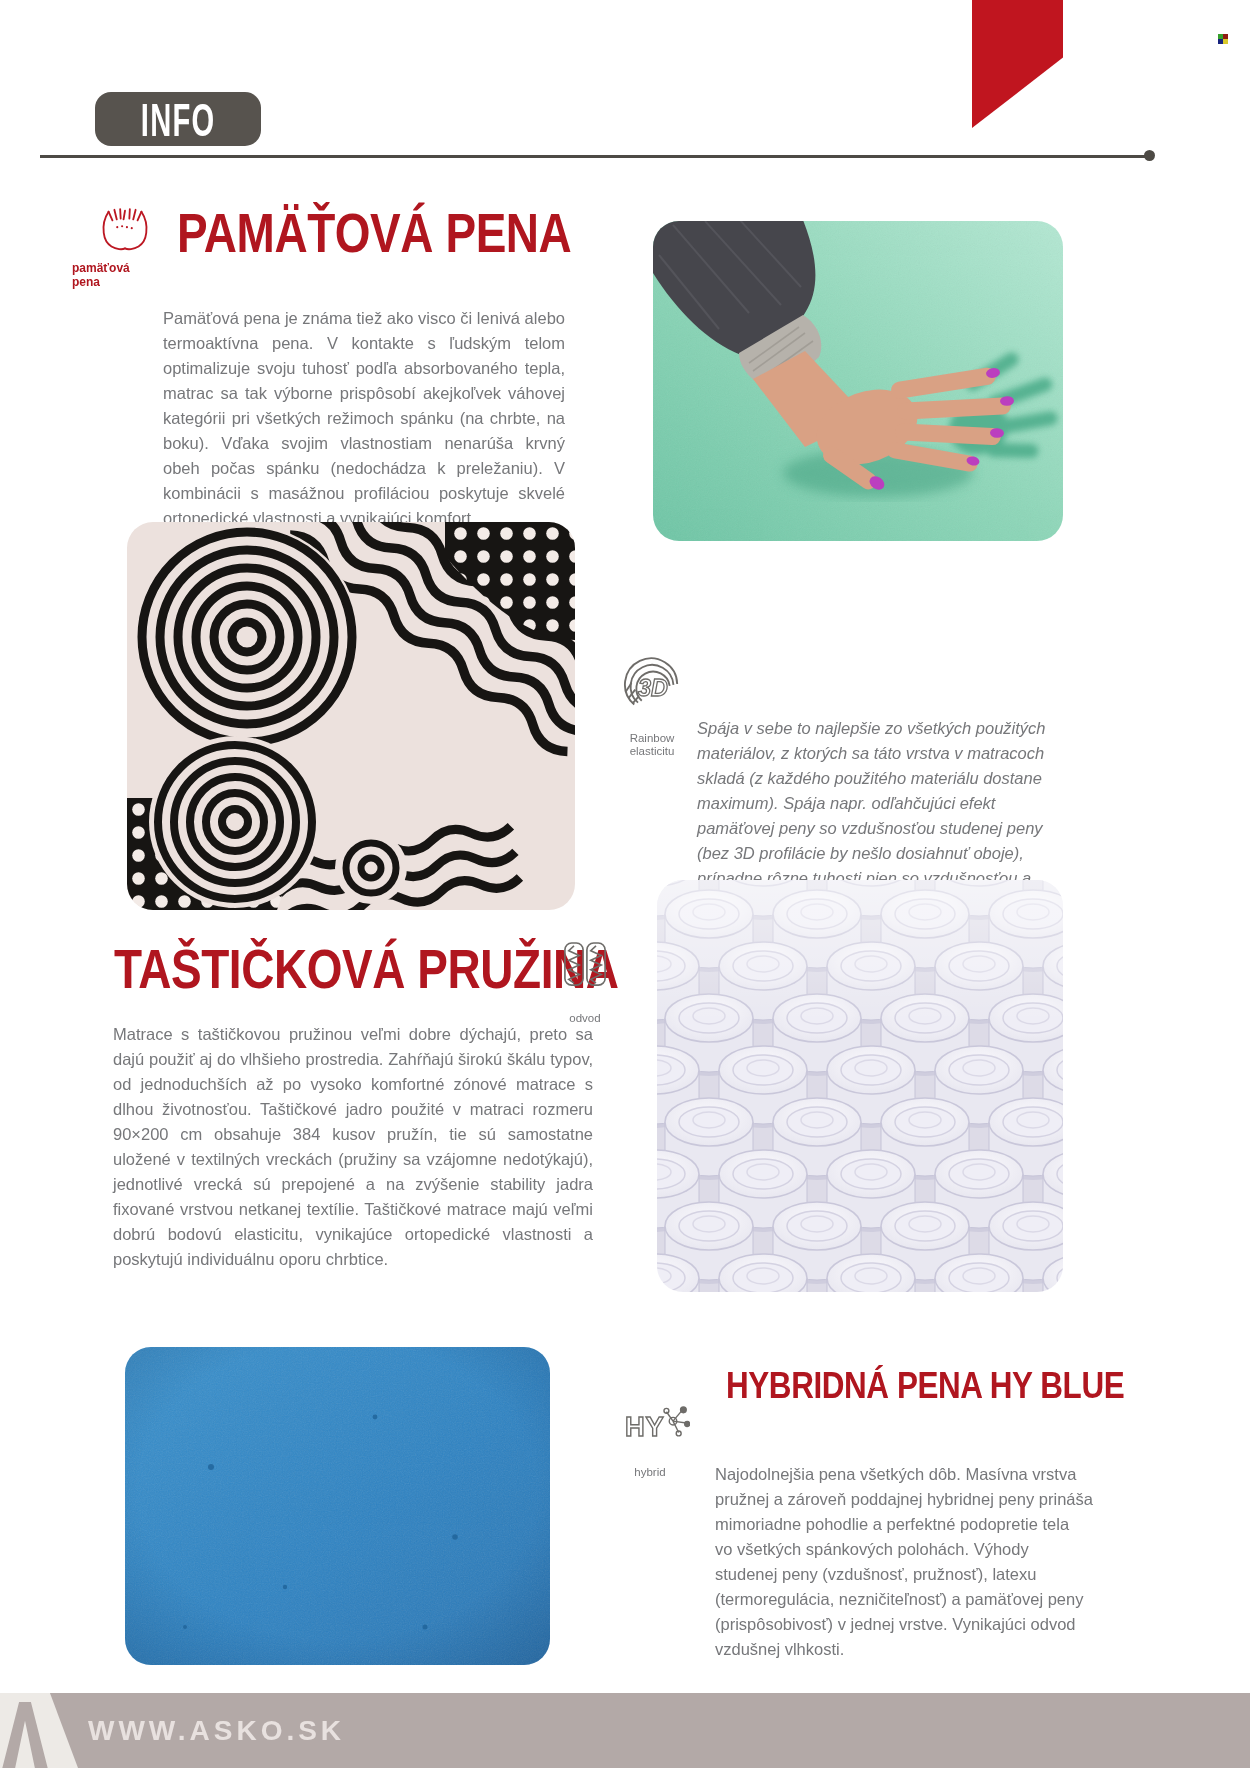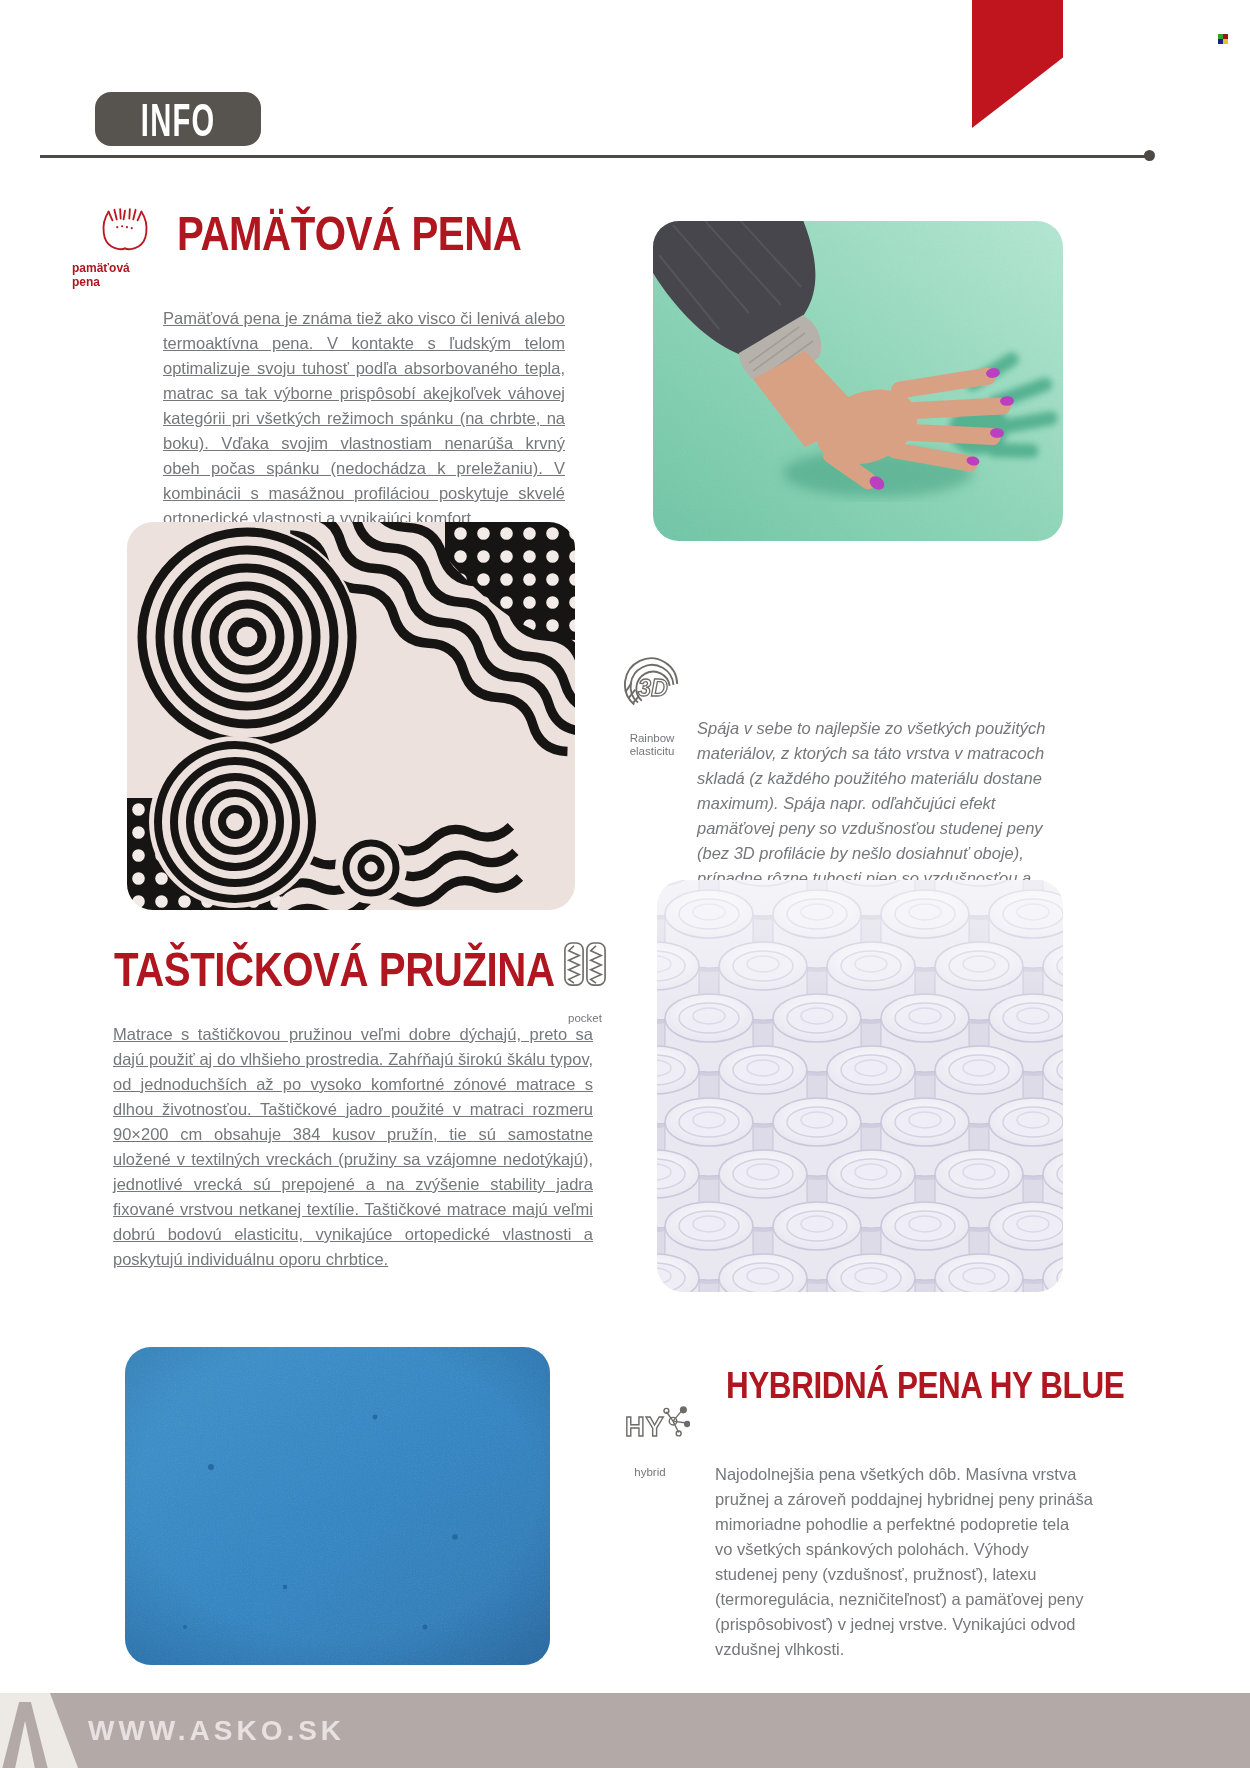--- a/index.html
+++ b/index.html
@@ -13,28 +13,28 @@
   .info-badge{left:95px;top:92px;width:166px;height:54px;background:#57534e;border-radius:16px;
               display:flex;align-items:center;justify-content:center;z-index:2;}
   .info-badge span{color:#ffffff;font-size:47px;font-weight:bold;letter-spacing:2px;
                    display:inline-block;transform:scaleX(.62);}
   .ribbon{left:972px;top:0;width:91px;height:128px;background:#c0151f;
           clip-path:polygon(0 0,100% 0,100% 45%,0 100%);}
   .reg-mark{left:1218px;top:34px;width:10px;height:10px;display:grid;
             grid-template-columns:5px 5px;grid-template-rows:5px 5px;}
 
   
-  .h-big{color:#b0161f;font-weight:bold;font-size:49px;line-height:50px;white-space:nowrap;}
+  .h-big{color:#b0161f;font-weight:bold;font-size:56px;line-height:50px;white-space:nowrap;}
   .h-big span{display:inline-block;transform:scaleX(.82);transform-origin:0 50%;letter-spacing:-.5px;}
   .h-med{color:#b0161f;font-weight:bold;font-size:37px;line-height:40px;white-space:nowrap;}
   .h-med span{display:inline-block;transform:scaleX(.85);transform-origin:0 50%;letter-spacing:-.5px;}
 
   
   .para{color:#76777a;font-size:16.5px;line-height:25px;}
-  .just{text-align:justify;text-decoration:underline;}
+  .just{text-align:justify;}
   .ragged{white-space:pre-line;}
 
   
   .cap-red{color:#b0161f;font-weight:bold;font-size:12px;line-height:13.5px;text-align:left;}
   .cap-gray{color:#76777a;font-size:11.5px;line-height:13px;text-align:center;margin-top:18px;}
 
   
   .photo{border-radius:26px;overflow:hidden;}
   .photo svg{display:block;}
 
@@ -241,21 +241,21 @@
   <div class="abs" style="left:563px;top:940px;width:44px;height:50px;">
     <svg viewBox="0 0 46 50" width="44" height="50">
       <g fill="none" stroke="#6e6c69" stroke-width="1.7">
         <rect x="2" y="2" width="19" height="44" rx="7"></rect>
         <rect x="25" y="2" width="19" height="44" rx="7"></rect>
         <path d="M11.5,5 L6,10 L17,15 L6,20 L17,25 L6,30 L17,35 L6,40 L11.5,44"></path>
         <path d="M34.5,5 L29,10 L40,15 L29,20 L40,25 L29,30 L40,35 L29,40 L34.5,44"></path>
       </g>
     </svg>
   </div>
-  <div class="abs cap-gray" style="left:553px;top:994px;width:64px;">pocket</div>
+  <div class="abs cap-gray" style="left:553px;top:994px;width:64px;">odvod</div>
 
   <div class="abs para just" style="left:113px;top:1022px;width:480px;">Matrace s taštičkovou pružinou veľmi dobre dýchajú, preto sa dajú použiť aj do vlhšieho prostredia. Zahŕňajú širokú škálu typov, od jednoduchších až po vysoko komfortné zónové matrace s dlhou životnosťou. Taštičkové jadro použité v matraci rozmeru 90×200 cm obsahuje 384 kusov pružín, tie sú samostatne uložené v textilných vreckách (pružiny sa vzájomne nedotýkajú), jednotlivé vrecká sú prepojené a na zvýšenie stability jadra fixované vrstvou netkanej textílie. Taštičkové matrace majú veľmi dobrú bodovú elasticitu, vynikajúce ortopedické vlastnosti a poskytujú individuálnu oporu chrbtice.</div>
 
   <div class="abs photo" style="left:657px;top:880px;width:406px;height:412px;">
     <svg viewBox="0 0 406 412" width="406" height="412">
       <defs>
         <radialGradient id="sprTop" cx=".5" cy=".4" r=".8">
           <stop offset="0" stop-color="#fbfafd"></stop>
             <stop offset="1" stop-color="#e2e1ec"></stop>
         </radialGradient>

